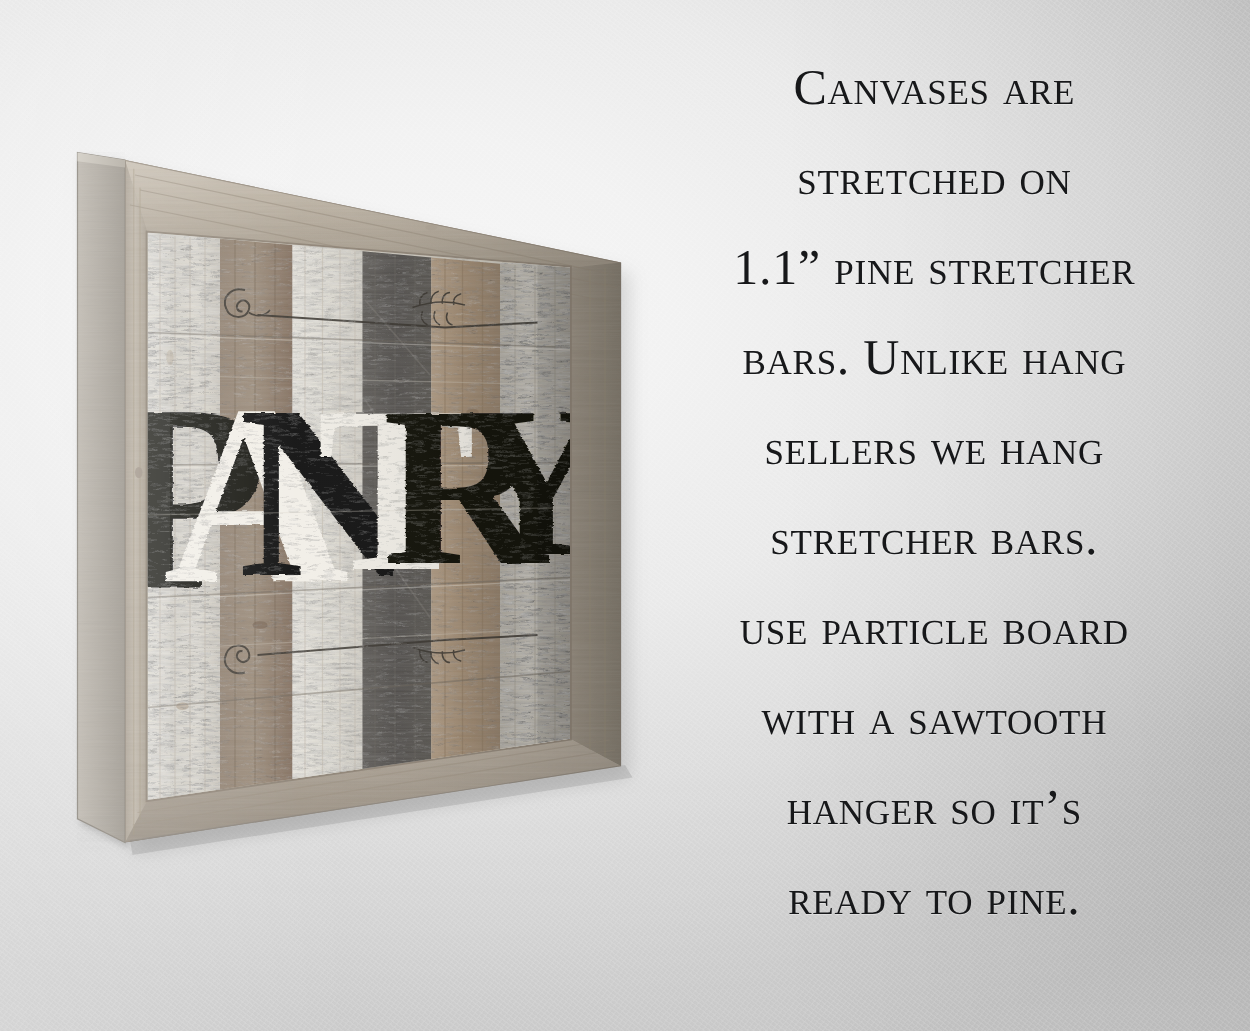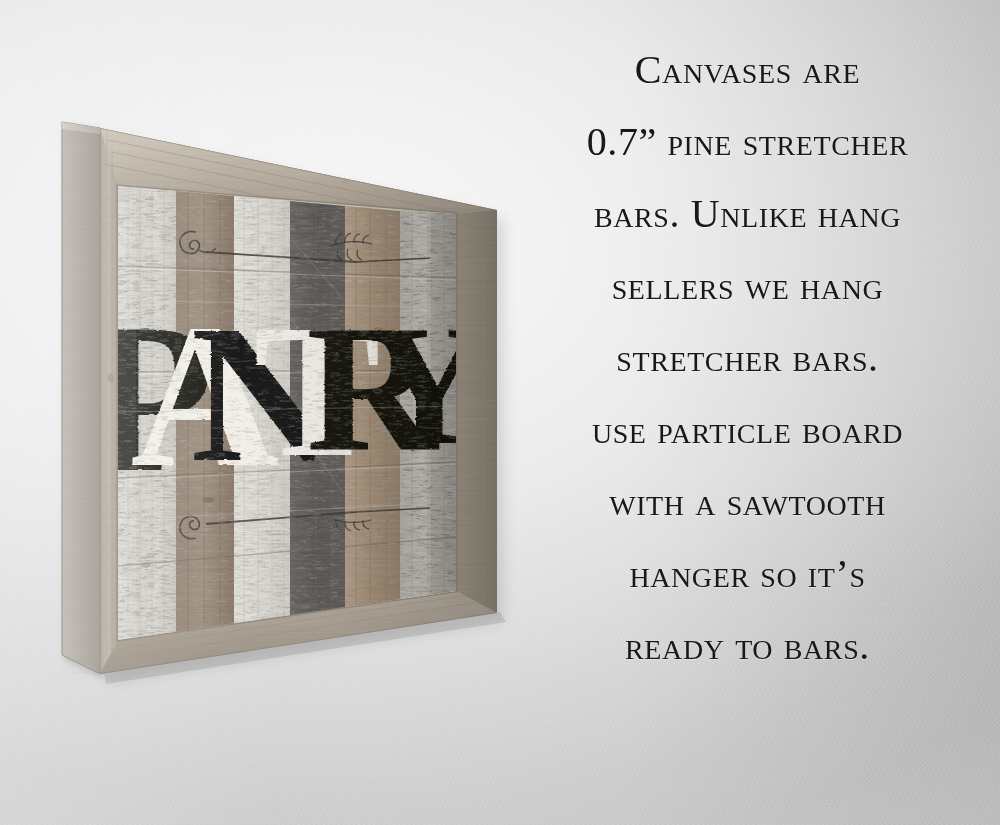--- a/index.html
+++ b/index.html
@@ -397,23 +397,24 @@
       </g>
 
       <g opacity=".28">
         <polygon points="104,672 500,612 506,622 106,684" fill="#8a8a8a"></polygon>
       </g>
     </svg>
   </div>
 
   <div id="copy">
     <span class="copy-line">Canvases are</span>
-    <span class="copy-line">0.7” pine stretcher</span>
+    <span class="copy-line">stretched on</span>
+    <span class="copy-line">1.1” pine stretcher</span>
     <span class="copy-line">bars. Unlike hang</span>
     <span class="copy-line">sellers we hang</span>
     <span class="copy-line">stretcher bars.</span>
     <span class="copy-line">use particle board</span>
     <span class="copy-line">with a sawtooth</span>
     <span class="copy-line">hanger so it’s</span>
-    <span class="copy-line">ready to bars.</span>
+    <span class="copy-line">ready to pine.</span>
   </div>
 
 </div>
 
 </body></html>

